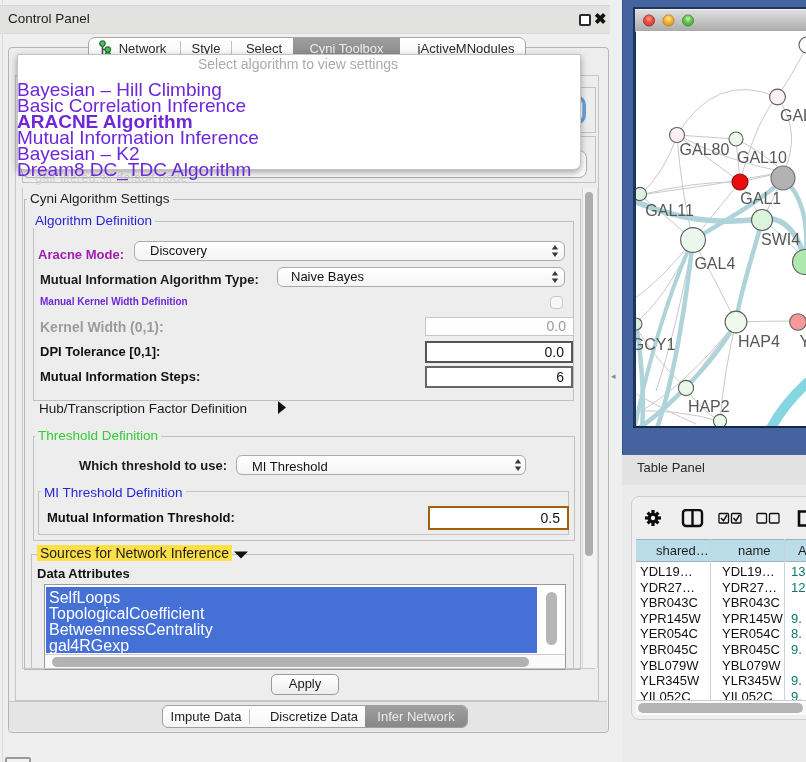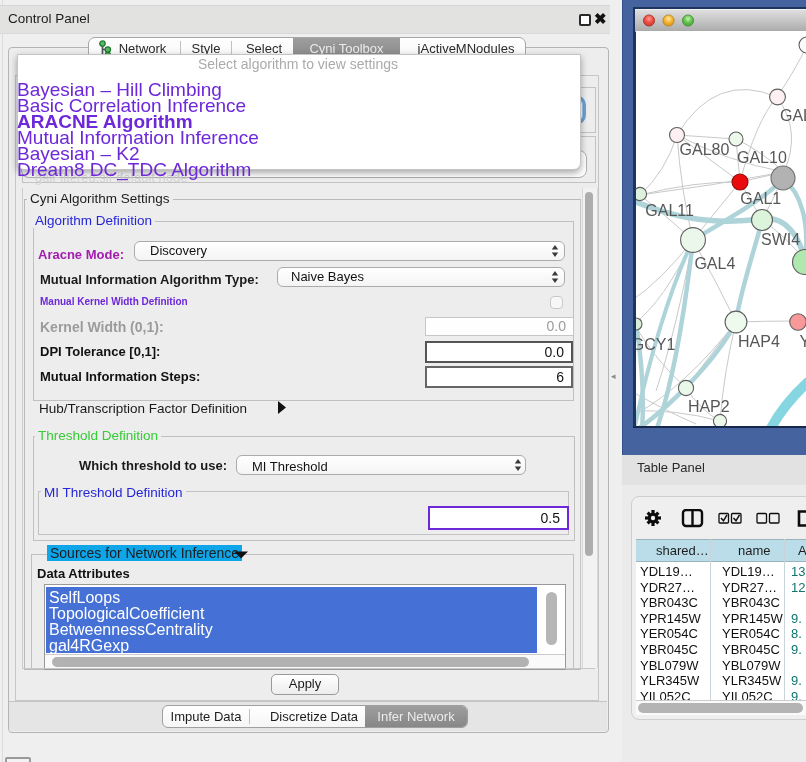--- a/index.html
+++ b/index.html
@@ -95,24 +95,25 @@
 <div class="abs b" style="left:79px;top:458px;font-size:13px;color:#1a1a1a;">Which threshold to use:</div>
 <div class="abs" style="left:236px;top:455px;width:288px;height:18px;background:linear-gradient(#ffffff,#f4f4f4);border:1px solid #ababab;border-radius:6px;"></div>
 <div class="abs" style="left:252px;top:459px;font-size:13px;color:#111;">MI Threshold</div>
 <svg class="abs" style="left:514px;top:459px;" width="8" height="12" viewBox="0 0 8 12">
       <path d="M4 0 L7.2 4.5 L0.8 4.5 Z" fill="#3a3a3a"></path>
       <path d="M4 12 L7.2 7.5 L0.8 7.5 Z" fill="#3a3a3a"></path>
     </svg>
 
 <div class="abs" style="left:38px;top:491px;width:529px;height:42px;border:1px solid #c2c2c2;"></div>
 <div class="abs" style="left:41px;top:485px;background:#ededed;padding:0 3px;font-size:13.5px;color:#2525d8;">MI Threshold Definition</div>
-<div class="abs" style="left:428px;top:506px;width:130px;height:20px;background:#fff;border:2px solid #6d28d9;font-size:14px;color:#111;text-align:right;padding-right:7px;line-height:20px;">0.5</div>
+<div class="abs b" style="left:47px;top:510px;font-size:13px;color:#111;">Mutual Information Threshold:</div>
+<div class="abs" style="left:428px;top:506px;width:130px;height:20px;background:#fff;border:2px solid #a16207;font-size:14px;color:#111;text-align:right;padding-right:7px;line-height:20px;">0.5</div>
 
 <div class="abs" style="left:31px;top:554px;width:541px;height:114px;border:1px solid #c0c0c0;border-bottom:none;"></div>
-<div class="abs" style="left:37px;top:545px;background:#0ea5e9;padding:0 3px;font-size:14px;color:#1d1d1d;margin-left:10px;">Sources for Network Inference</div>
+<div class="abs" style="left:37px;top:545px;background:#fde047;padding:0 3px;font-size:14px;color:#1d1d1d;">Sources for Network Inference</div>
 <svg class="abs" style="left:234px;top:551px;" width="14" height="8" viewBox="0 0 14 8">
       <path d="M0 0.5 L14 0.5 L7 7.5 Z" fill="#111"></path>
     </svg>
 <div class="abs b" style="left:37px;top:566px;font-size:13px;color:#111;">Data Attributes</div>
 
 <div class="abs" style="left:44px;top:584px;width:520px;height:84px;background:#fff;border:1px solid #999;overflow:hidden;">
   <div class="abs" style="left:1px;top:2px;width:491px;height:66px;background:#4570d6;"></div>
   <div class="abs" style="left:4px;top:5px;font-size:16px;color:#fff;line-height:16px;">SelfLoops<br>TopologicalCoefficient<br>BetweennessCentrality<br>gal4RGexp</div>
   <div class="abs" style="left:501px;top:7px;width:11px;height:53px;background:#b6b6b6;border-radius:6px;"></div>
   <div class="abs" style="left:0;top:69px;width:520px;height:14px;background:#fafafa;border-top:1px solid #ccc;">

